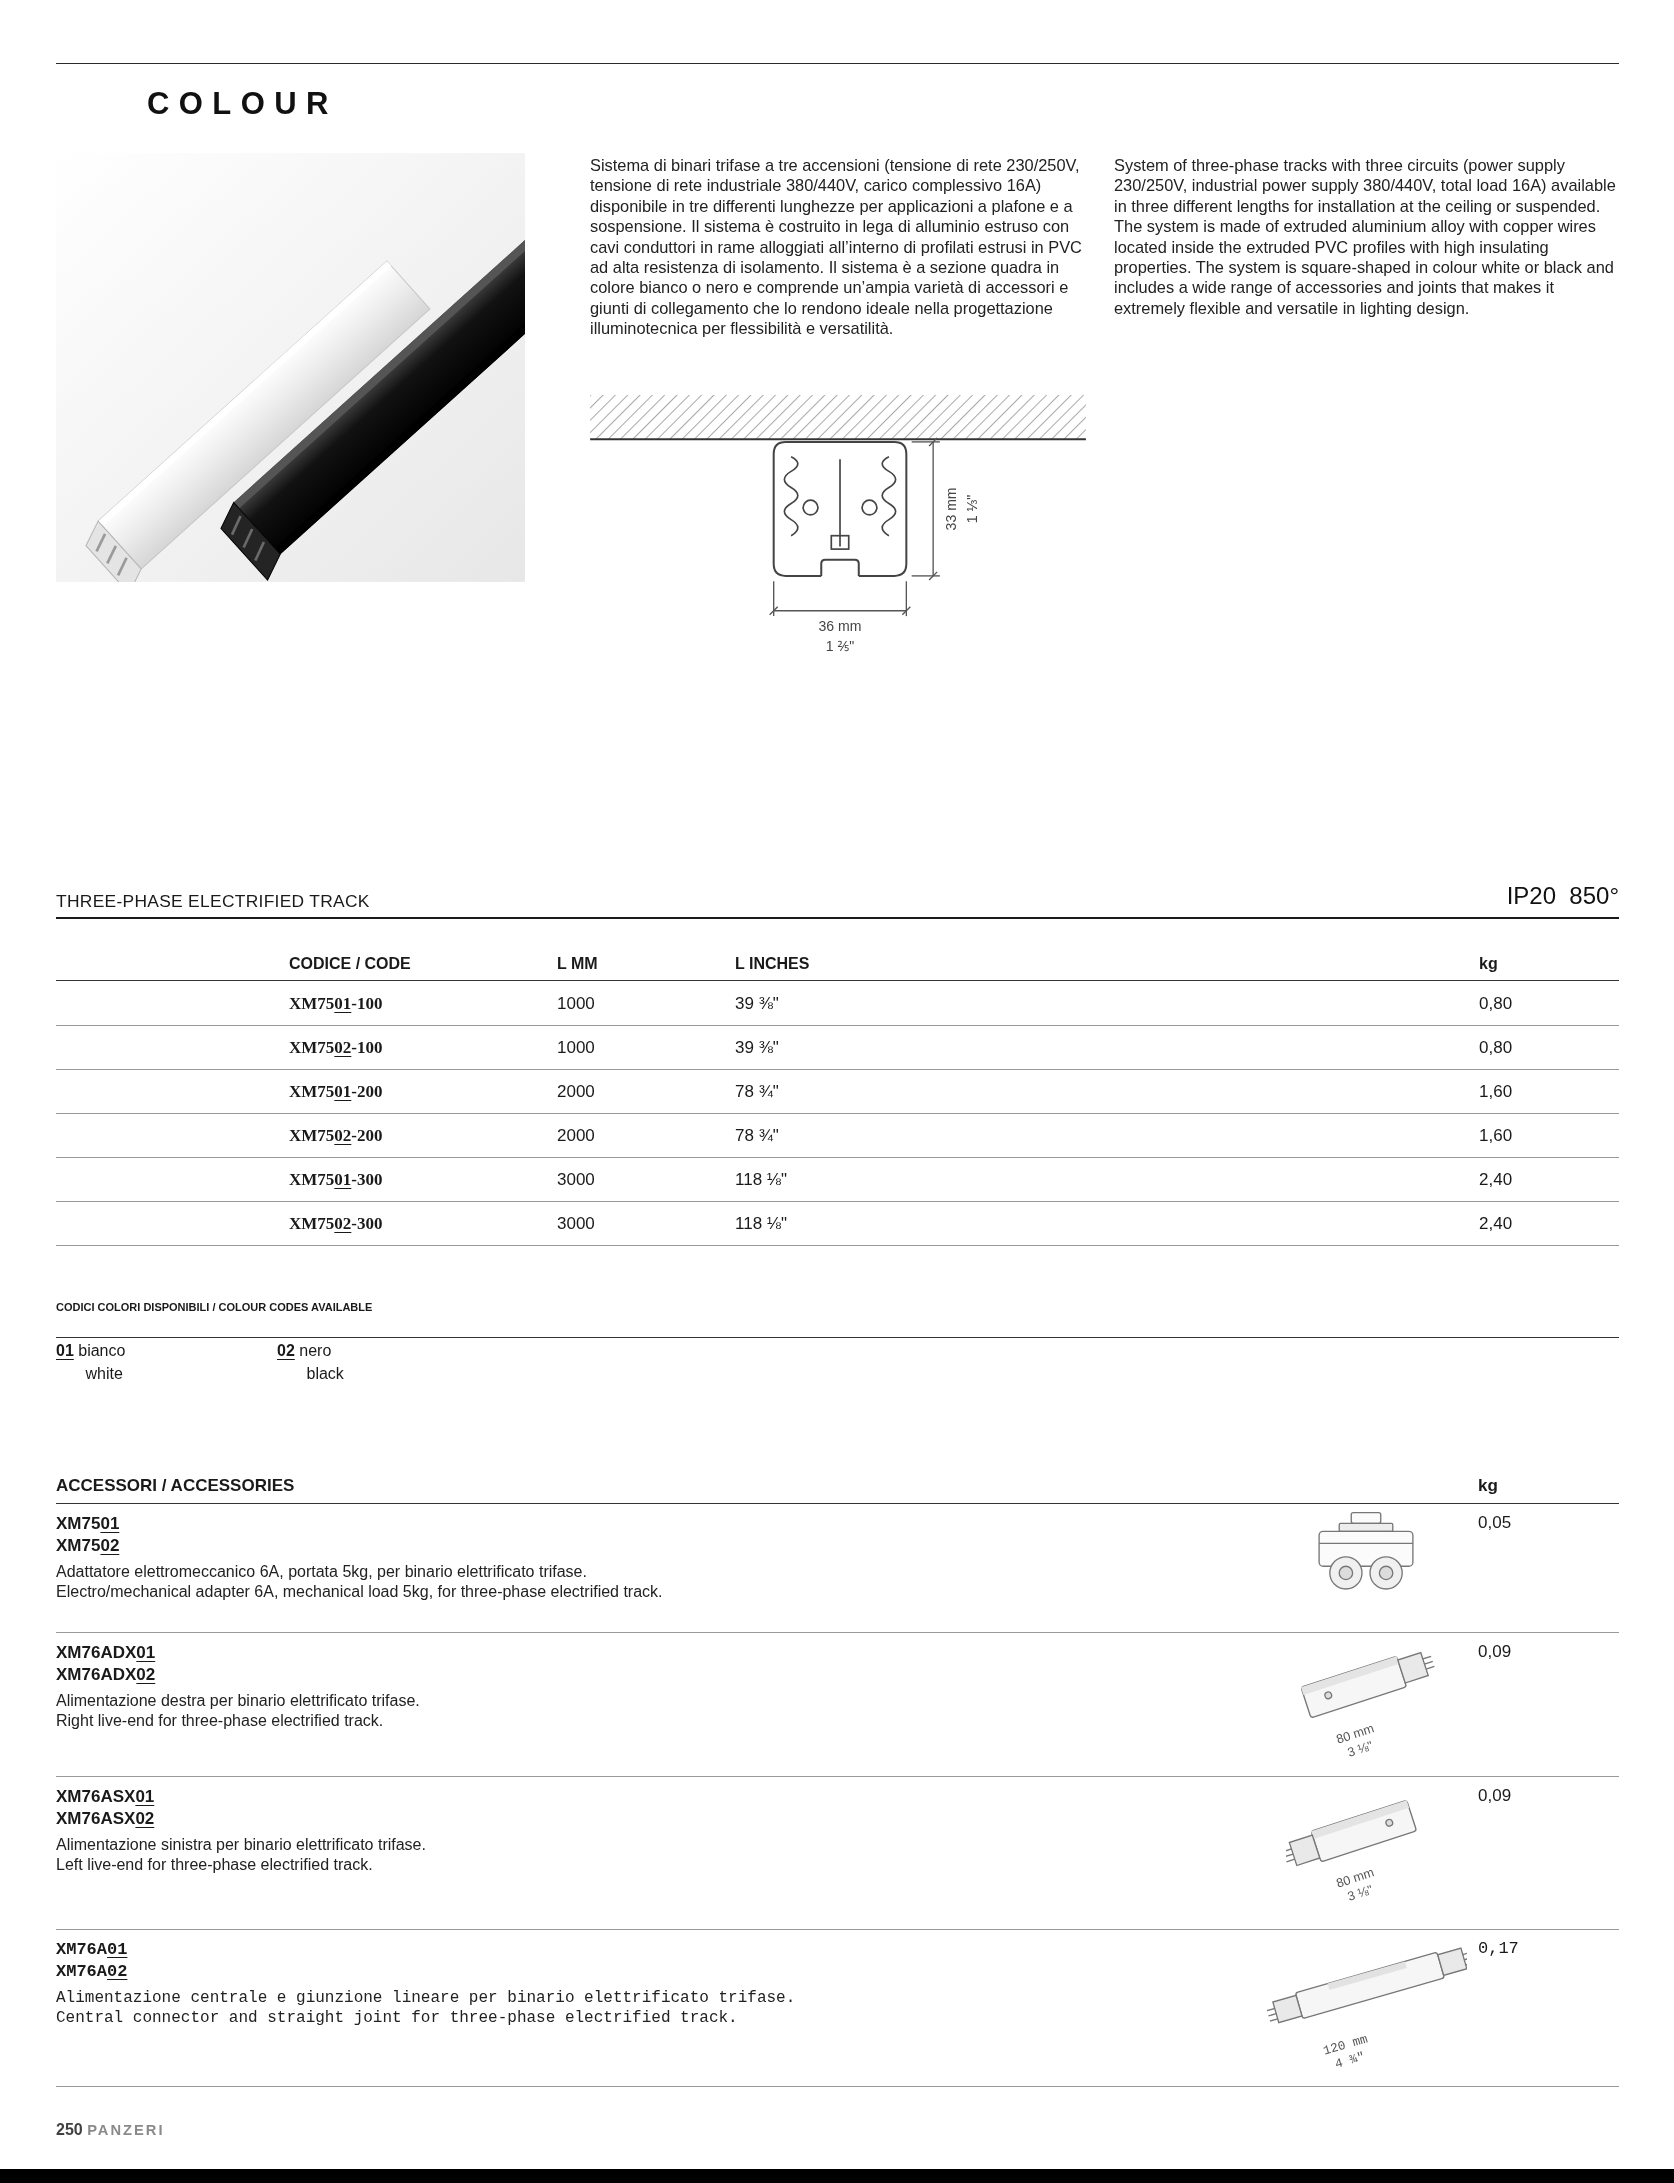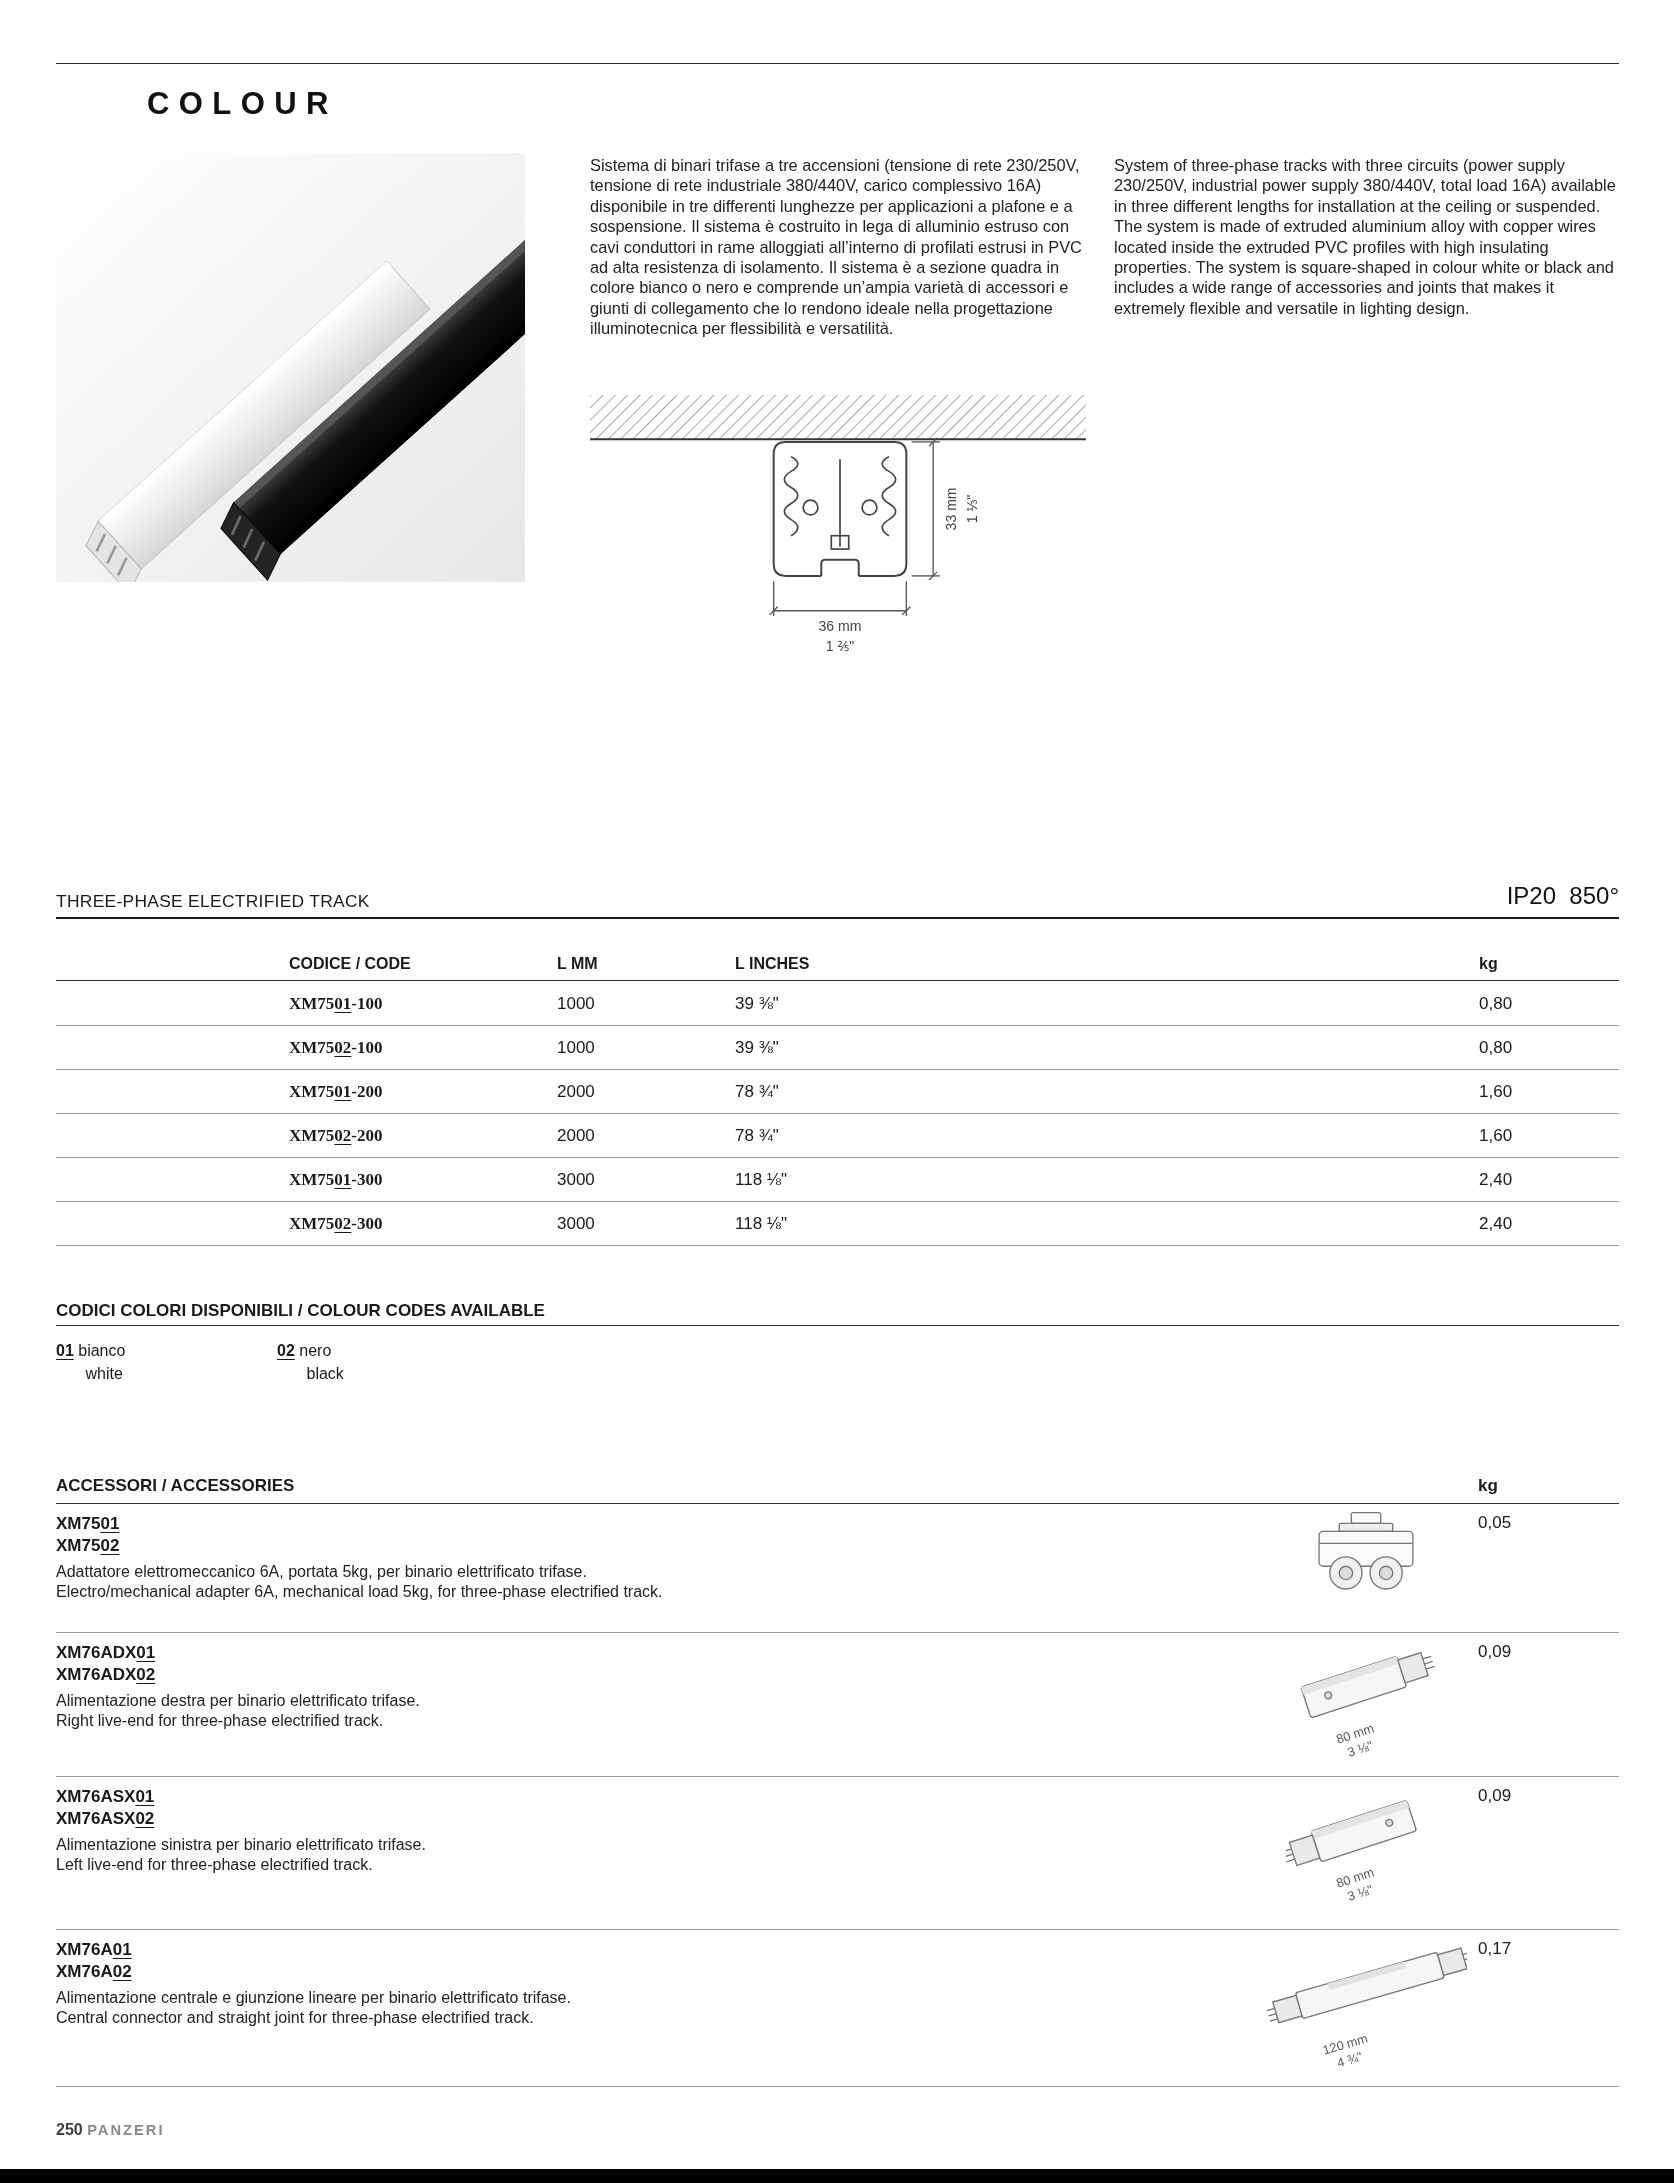--- a/index.html
+++ b/index.html
@@ -27,38 +27,38 @@
                  display:grid; grid-template-columns:233px 268px 178px 744px auto; align-items:end;
                  padding-bottom:6.7px; font-size:16px; font-weight:bold; }
 
   .rows { position:absolute; left:56px; top:982px; width:1563px; }
   .trow { display:grid; grid-template-columns:233px 268px 178px 744px auto; height:44px; align-items:center;
           border-bottom:1px solid #9a9a9a; font-size:17px; }
   .trow .c-code { font-weight:bold;font-family:Liberation Serif, serif; }
 
   .u { text-decoration:underline; text-decoration-thickness:1.3px; text-underline-offset:3.4px; }
 
-  .cc-title { position:absolute; left:56px; top:1301px; width:1563px; padding-bottom:4px; border-bottom:1.3px solid #333;
-              font-size:17px; font-weight:bold; }
+  .cc-title { position:absolute; left:56px; top:1301px; width:1563px; padding-bottom:24px; border-bottom:1.3px solid #333;
+              font-size:11px; font-weight:bold; }
   .cc-list { position:absolute; left:56px; top:1342px; display:flex; }
   .colour-item { width:221px; font-size:16px; }
   .colour-item .ccode { font-weight:bold; }
   .colour-item .line2 { margin-left:29.5px; margin-top:4.7px; }
 
   .acc-header { position:absolute; left:56px; top:1472px; width:1563px; height:32px; border-bottom:1.3px solid #333;
                 font-size:17px; font-weight:bold; }
   .acc-header .t { position:absolute; left:0; bottom:6.7px; }
   .acc-header .kg { position:absolute; left:1422px; bottom:6.7px; }
 
   .acc-list { position:absolute; left:56px; top:1504px; width:1563px; }
   .acc-item { position:relative; border-bottom:1px solid #9a9a9a; }
   .acc-item:nth-child(1){ height:129px; }
   .acc-item:nth-child(2){ height:144px; }
   .acc-item:nth-child(3){ height:153px; }
-  .acc-item:nth-child(4){ height:157px; }
+  .acc-item:nth-child(4){ height:157px;font-family:Liberation Mono, monospace; }
   .acc-codes { position:absolute; left:0; top:9.4px; font-size:17px; font-weight:bold; line-height:22px; }
   .acc-desc { position:absolute; left:0; top:58px; font-size:16px; line-height:20px; width:771px; color:#222; }
   .acc-kg { position:absolute; left:1422px; top:9.4px; font-size:17px; }
   .acc-ill { position:absolute; left:1206px; top:2.7px; width:208px; display:flex; justify-content:center; }
   .acc-ill svg text { font-size:19px; fill:#555; text-anchor:middle; }
 
   .footer { position:absolute; left:56px; top:2121px; font-size:16px; }
   .footer .pnum { font-weight:bold; color:#404040; }
   .footer .brand { color:#8a8a8a; font-weight:bold; letter-spacing:2px; font-size:14.7px; }
 

